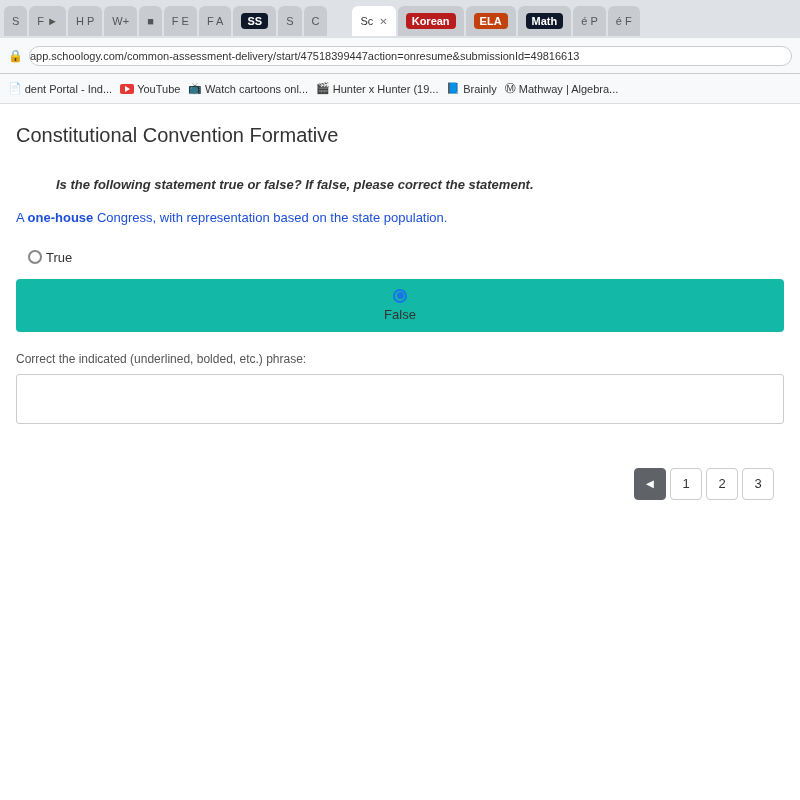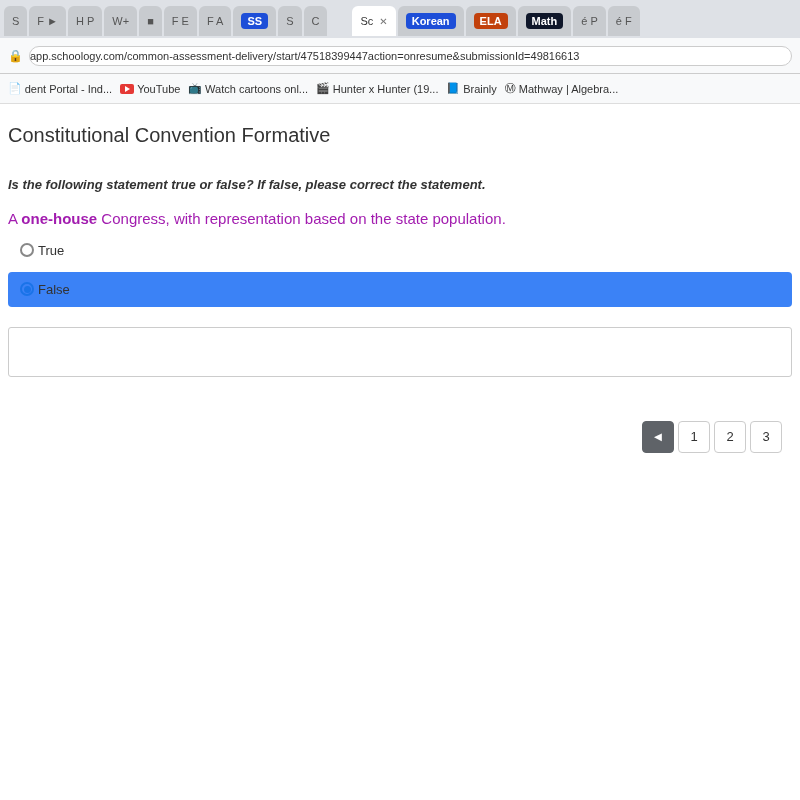--- a/index.html
+++ b/index.html
@@ -52,22 +52,22 @@
     }
 
     .tab-label-pill {
       padding: 2px 6px;
       border-radius: 4px;
       font-size: 11px;
       font-weight: bold;
       color: white;
     }
 
-    .tab-ss { background: #1d4ed8; }
-    .tab-korean { background: #1d4ed8; }
+    .tab-ss { background: #0f172a; }
+    .tab-korean { background: #b91c1c; }
     .tab-ela { background: #c2410c; }
     .tab-math { background: #0f172a; }
 
     .tab-close {
       font-size: 10px;
       color: #777;
       margin-left: 2px;
     }
 
     
@@ -134,63 +134,65 @@
       border-top: 3px solid transparent;
       border-bottom: 3px solid transparent;
     }
 
     
     .page-content {
       background: white;
       width: 100%;
       height: calc(800px - 38px - 36px - 30px);
       overflow-y: auto;
-      padding: 20px 8px;
+      padding: 20px 16px;
     }
 
     .page-title {
       font-size: 20px;
       color: #333;
       font-weight: normal;
       margin-bottom: 30px;
     }
 
     .question-instruction {
       font-size: 13px;
       font-style: italic;
       font-weight: bold;
       color: #333;
       margin-bottom: 16px;
+      margin-left: 40px;
     }
 
     .question-text {
-      font-size: 15px;
-      color: #a21caf;
-      margin-bottom: 2px;
+      font-size: 13px;
+      color: #1d4ed8;
+      margin-bottom: 12px;
       line-height: 1.5;
     }
 
     .question-text strong {
       font-weight: bold;
     }
 
     .option-row {
       display: flex;
       align-items: center;
       padding: 10px 12px;
       margin-bottom: 4px;
       border-radius: 4px;
       gap: 4px;
       font-size: 13px;
       color: #333;
       cursor: pointer;
     }
 
     .option-row.selected {
-      background: #3b82f6;
+      background: #14b8a6;
+      flex-direction: column;
     }
 
     .radio-btn {
       width: 14px;
       height: 14px;
       border-radius: 50%;
       border: 2px solid #888;
       display: flex;
       align-items: center;
       justify-content: center;
@@ -365,20 +367,21 @@
     <div class="radio-btn"></div>
     <span>True</span>
   </div>
 
   <div class="option-row selected">
     <div class="radio-btn checked"></div>
     <span>False</span>
   </div>
 
   <div class="correction-section">
+    <p class="correction-label">Correct the indicated (underlined, bolded, etc.) phrase:</p>
     <textarea class="correction-input" placeholder="" style=""></textarea>
   </div>
 
   <div class="pagination">
     <div class="page-btn prev">◄</div>
     <div class="page-btn">1</div>
     <div class="page-btn">2</div>
     <div class="page-btn">3</div>
   </div>
 

